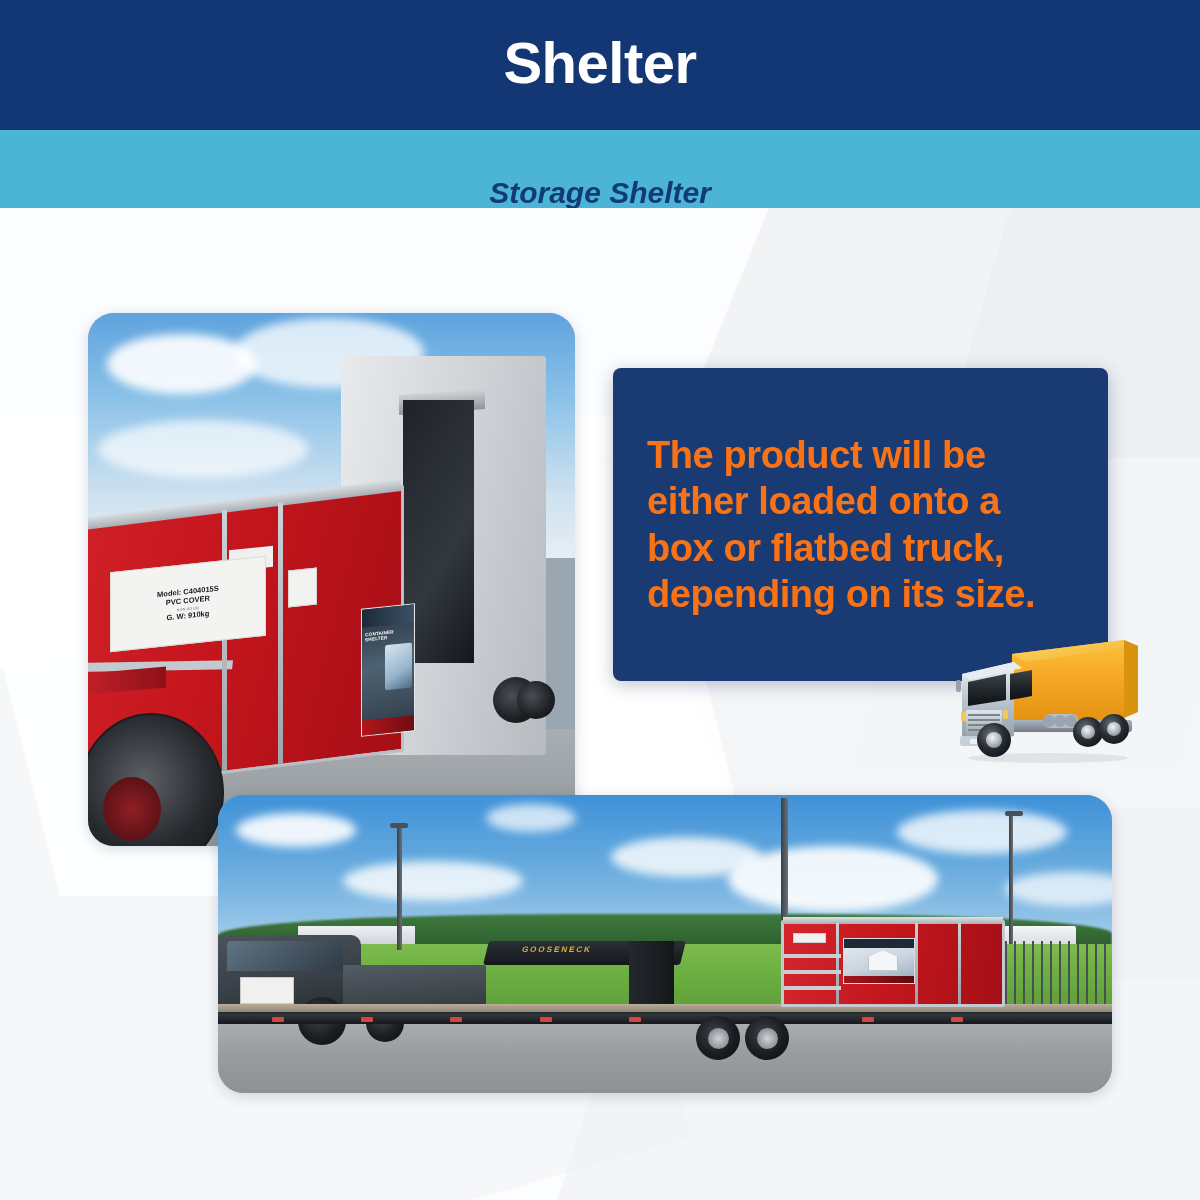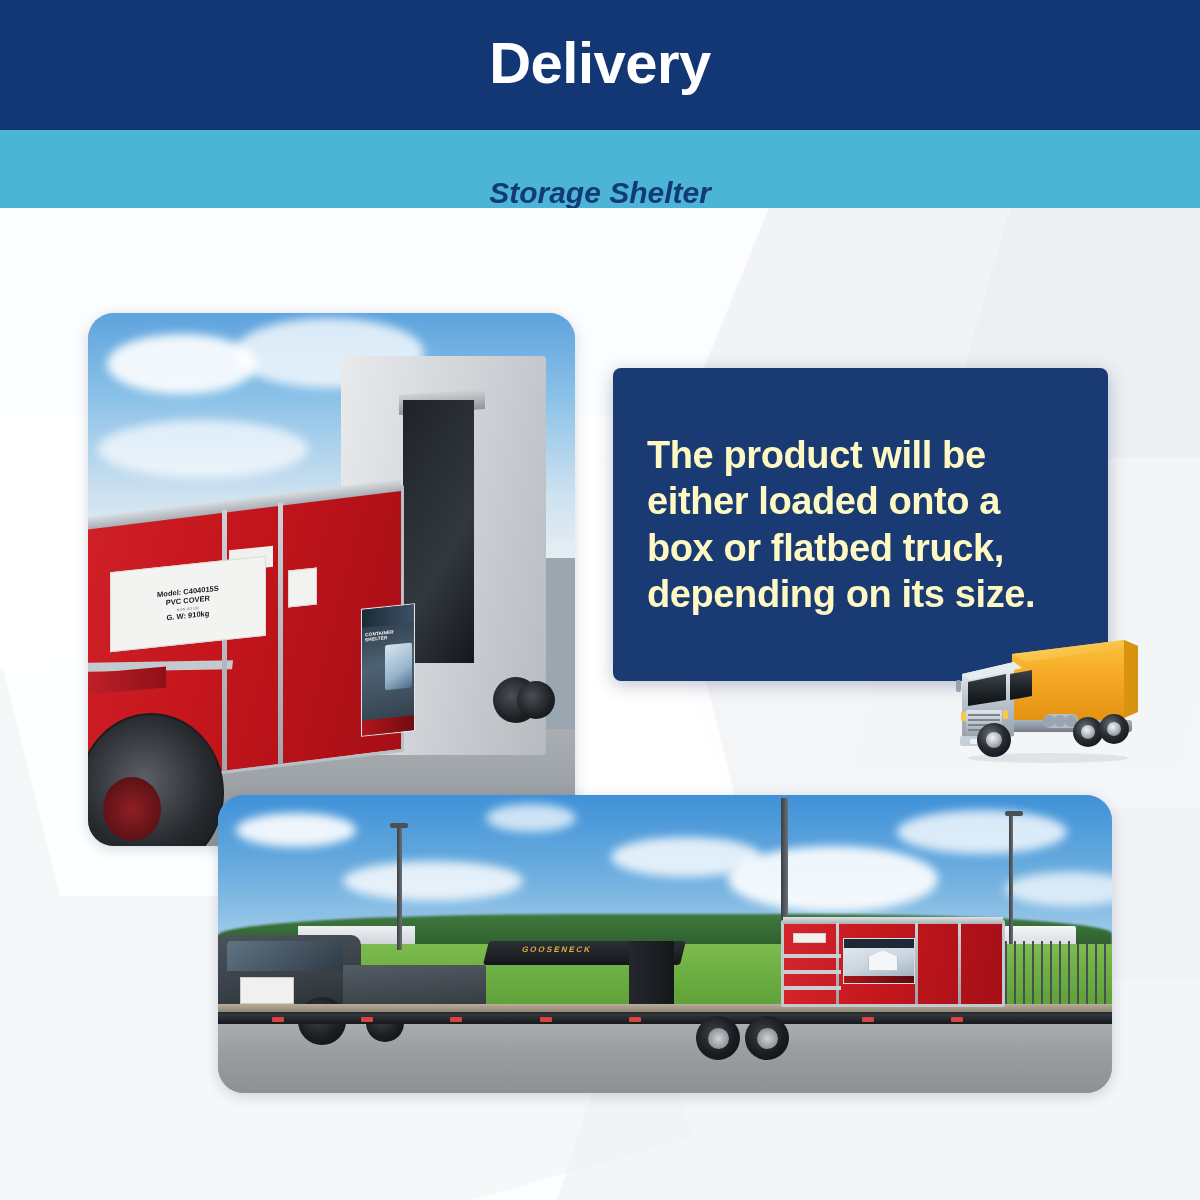--- a/index.html
+++ b/index.html
@@ -471,21 +471,21 @@
     left: 613px; top: 368px;
     width: 495px; height: 313px;
     background: #1a3a74;
     border-radius: 8px;
     box-shadow: 0 4px 18px rgba(18,40,85,0.28);
     display: flex;
     align-items: center;
     padding: 0 34px;
   }
   .callout-text {
-    color: #fef9c3;
+    color: #f97316;
     font-size: 38px;
     font-weight: bold;
     line-height: 1.22;
     letter-spacing: -0.4px;
   }
 
   
   #truck-icon {
     position: absolute;
     left: 948px; top: 632px;
@@ -494,21 +494,21 @@
 
   
   #page, #page * { user-select: none; }
 </style>
 </head>
 <body>
 
 <div id="page">
 
   <div class="header-band">
-    <h1 class="header-title">Delivery</h1>
+    <h1 class="header-title">Shelter</h1>
   </div>
 
   <div class="subheader-band">
     <h2 class="subheader-title">Storage Shelter</h2>
   </div>
 
   <div class="body-area">
     <div class="bg-shape bg-a"></div>
     <div class="bg-shape bg-b"></div>
     <div class="bg-shape bg-c"></div>

